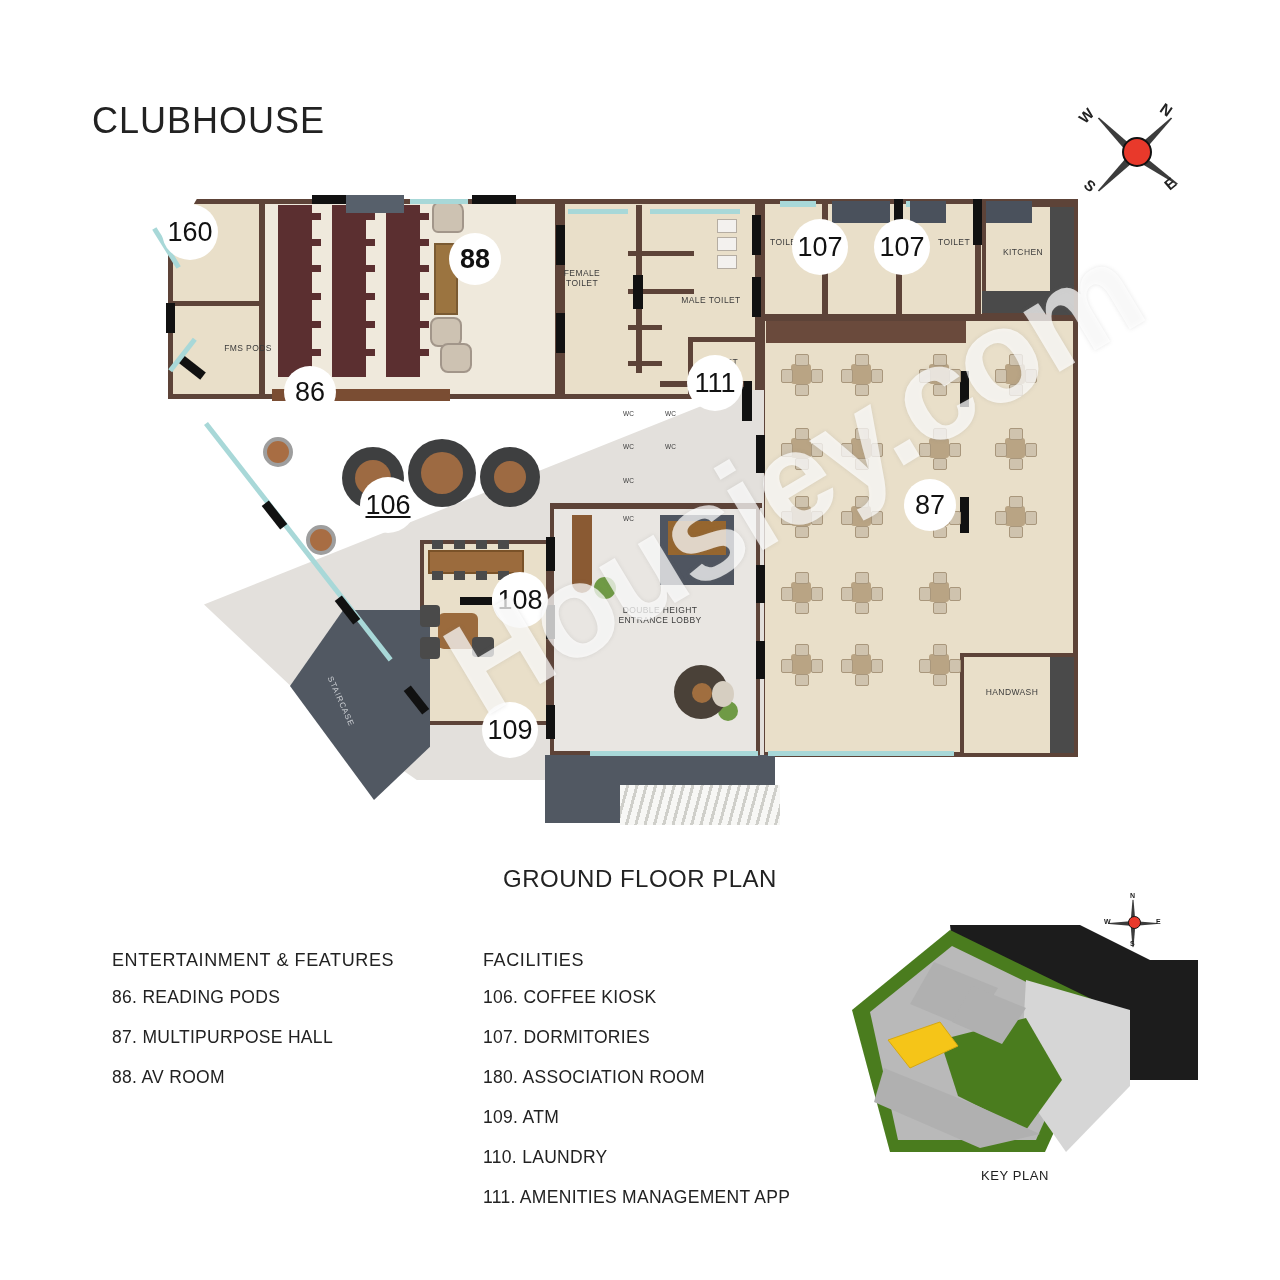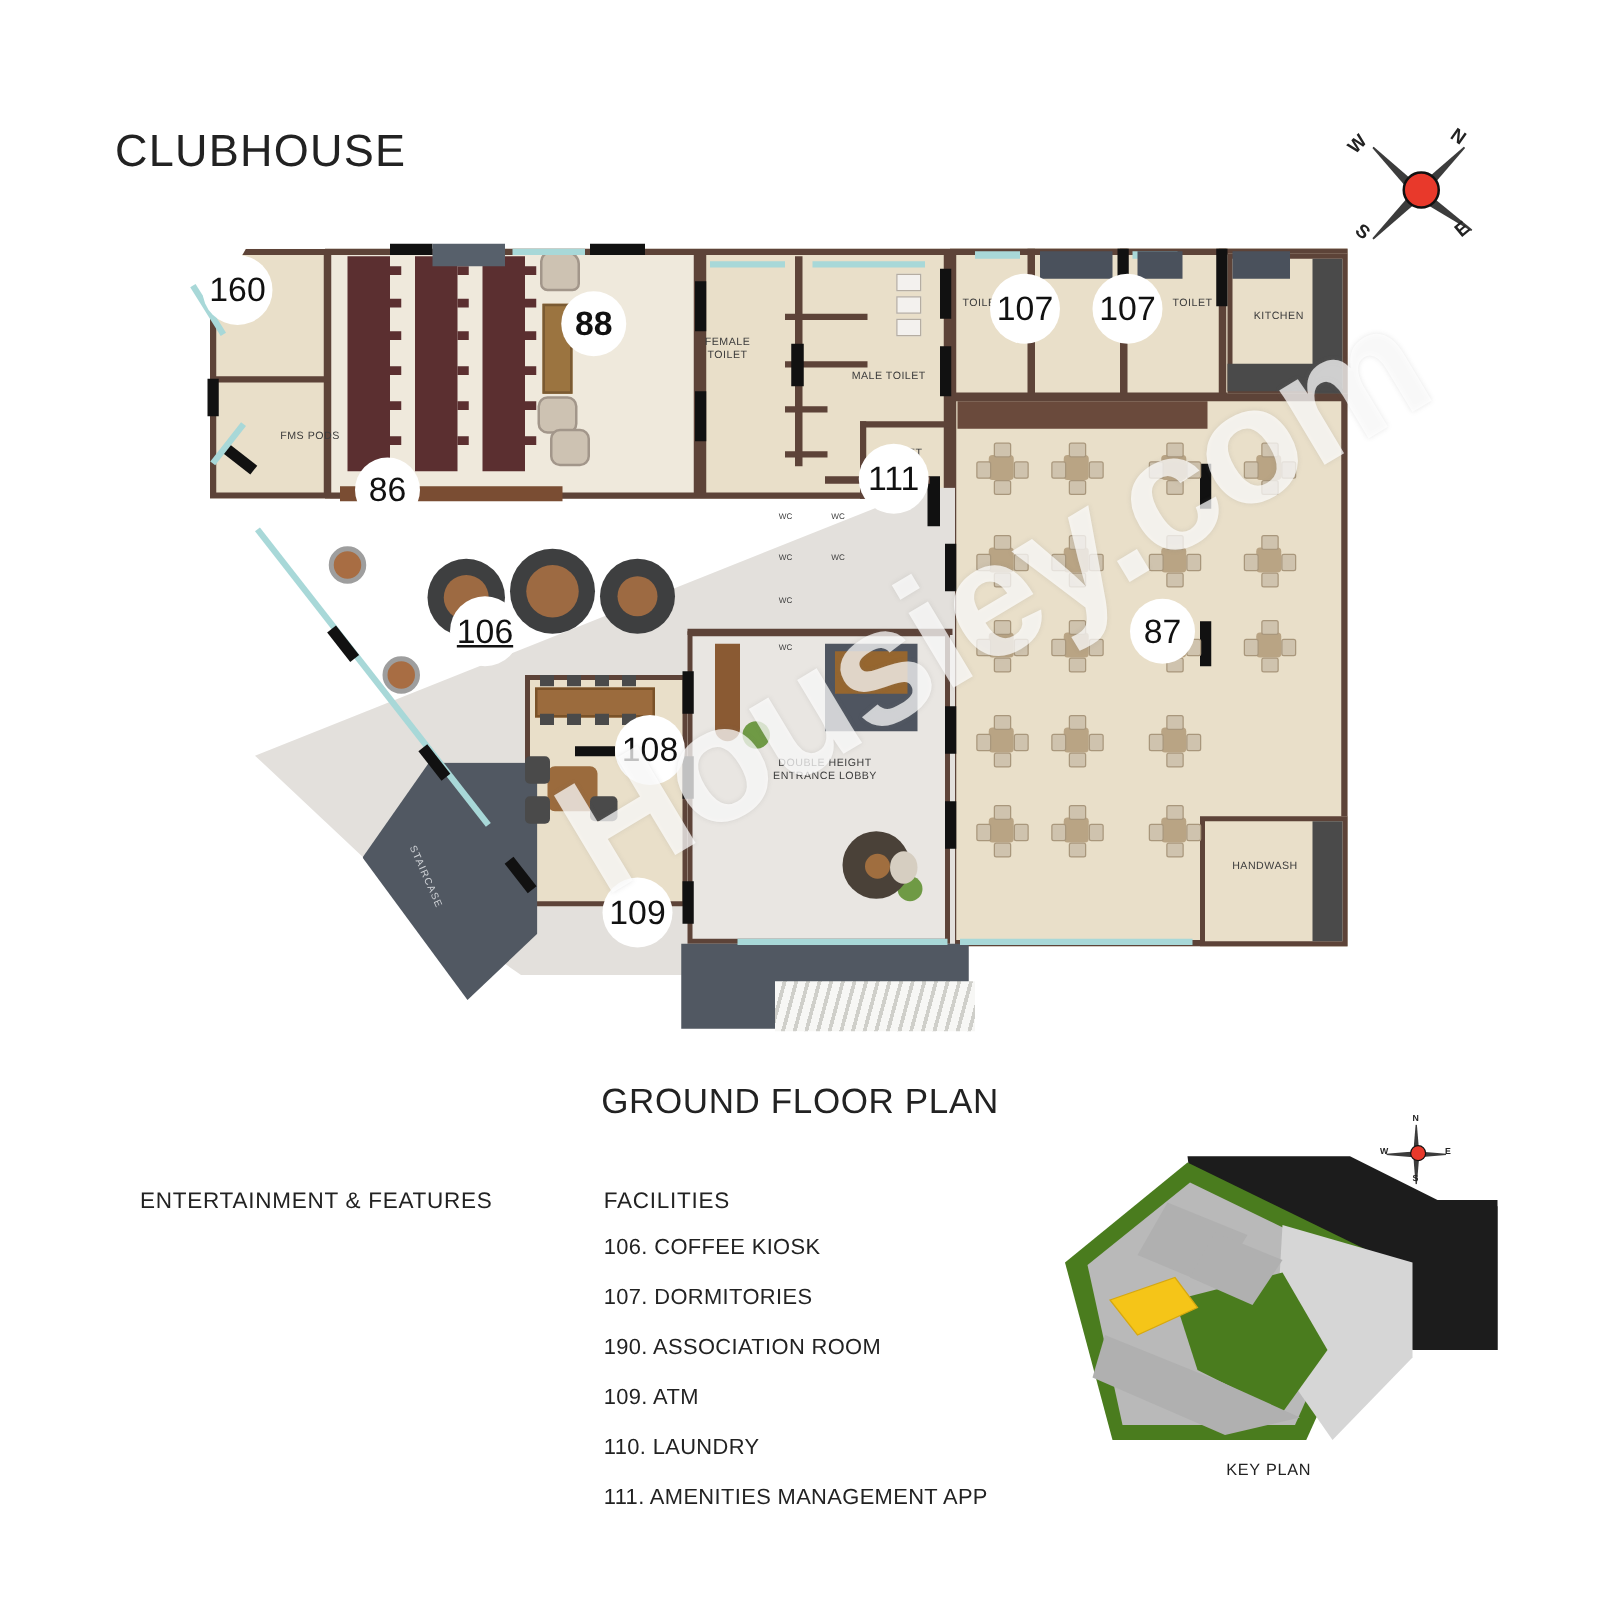--- a/index.html
+++ b/index.html
@@ -53,21 +53,21 @@
   .rpod{position:absolute;border-radius:50%;background:#a86d43;border:4px solid #9e9e9e;}
 
   .wc-lbl{position:absolute;font-size:6.5px;color:#3b3b3b;}
 
   
   #watermark{position:absolute;left:300px;top:430px;font-size:132px;font-weight:bold;
              color:rgba(255,255,255,.72);transform:rotate(-31deg);transform-origin:0 0;
              letter-spacing:-3px;pointer-events:none;
              text-shadow:0 0 4px rgba(120,120,120,.18);}
 
-  #plan-caption{position:absolute;left:0;right:0;top:865px;text-align:center;font-size:28px;color:#222;letter-spacing:.5px;}
+  #plan-caption{position:absolute;left:0;right:0;top:865px;text-align:center;font-size:24px;color:#222;letter-spacing:.5px;}
 
   
   .legend{position:absolute;font-size:17.5px;color:#222;letter-spacing:.3px;}
   .legend h4{margin:0 0 16px 0;font-size:18px;font-weight:400;letter-spacing:.6px;}
   .legend .row{margin:0 0 19px 0;white-space:nowrap;}
   #legend-left{left:112px;top:950px;}
   #legend-right{left:483px;top:950px;}
 
   
   #keyplan{position:absolute;left:830px;top:890px;width:370px;height:300px;}
@@ -428,28 +428,33 @@
       <div class="marker" style="left: 362px; top: 517px; width: 56px; height: 56px;">109</div>
     </div>
 
   <div id="watermark">Housiey.com</div>
 </div>
 
 <div id="plan-caption">GROUND FLOOR PLAN</div>
 
 <div class="legend" id="legend-left">
   <h4>ENTERTAINMENT &amp; FEATURES</h4>
+  <div id="legend-left-items">
+      <div class="row"><span>86.</span><span> READING PODS</span></div>
+      <div class="row"><span>87.</span><span> MULTIPURPOSE HALL</span></div>
+      <div class="row"><span>88.</span><span> AV ROOM</span></div>
+    </div>
 </div>
 
 <div class="legend" id="legend-right">
   <h4>FACILITIES</h4>
   <div id="legend-right-items">
       <div class="row"><span>106.</span><span> COFFEE KIOSK</span></div>
       <div class="row"><span>107.</span><span> DORMITORIES</span></div>
-      <div class="row"><span>190.</span><span> ASSOCIATION ROOM</span></div>
+      <div class="row"><span>180.</span><span> ASSOCIATION ROOM</span></div>
       <div class="row"><span>109.</span><span>  ATM</span></div>
       <div class="row"><span>110.</span><span> LAUNDRY</span></div>
       <div class="row"><span>111.</span><span> AMENITIES MANAGEMENT APP</span></div>
     </div>
 </div>
 
 <div id="keyplan">
   <svg width="370" height="300" viewBox="0 0 370 300">
 
     <polygon points="120,35 250,35 330,75 368,75 368,190 300,190 260,120 130,120" fill="#1c1c1c"></polygon>

